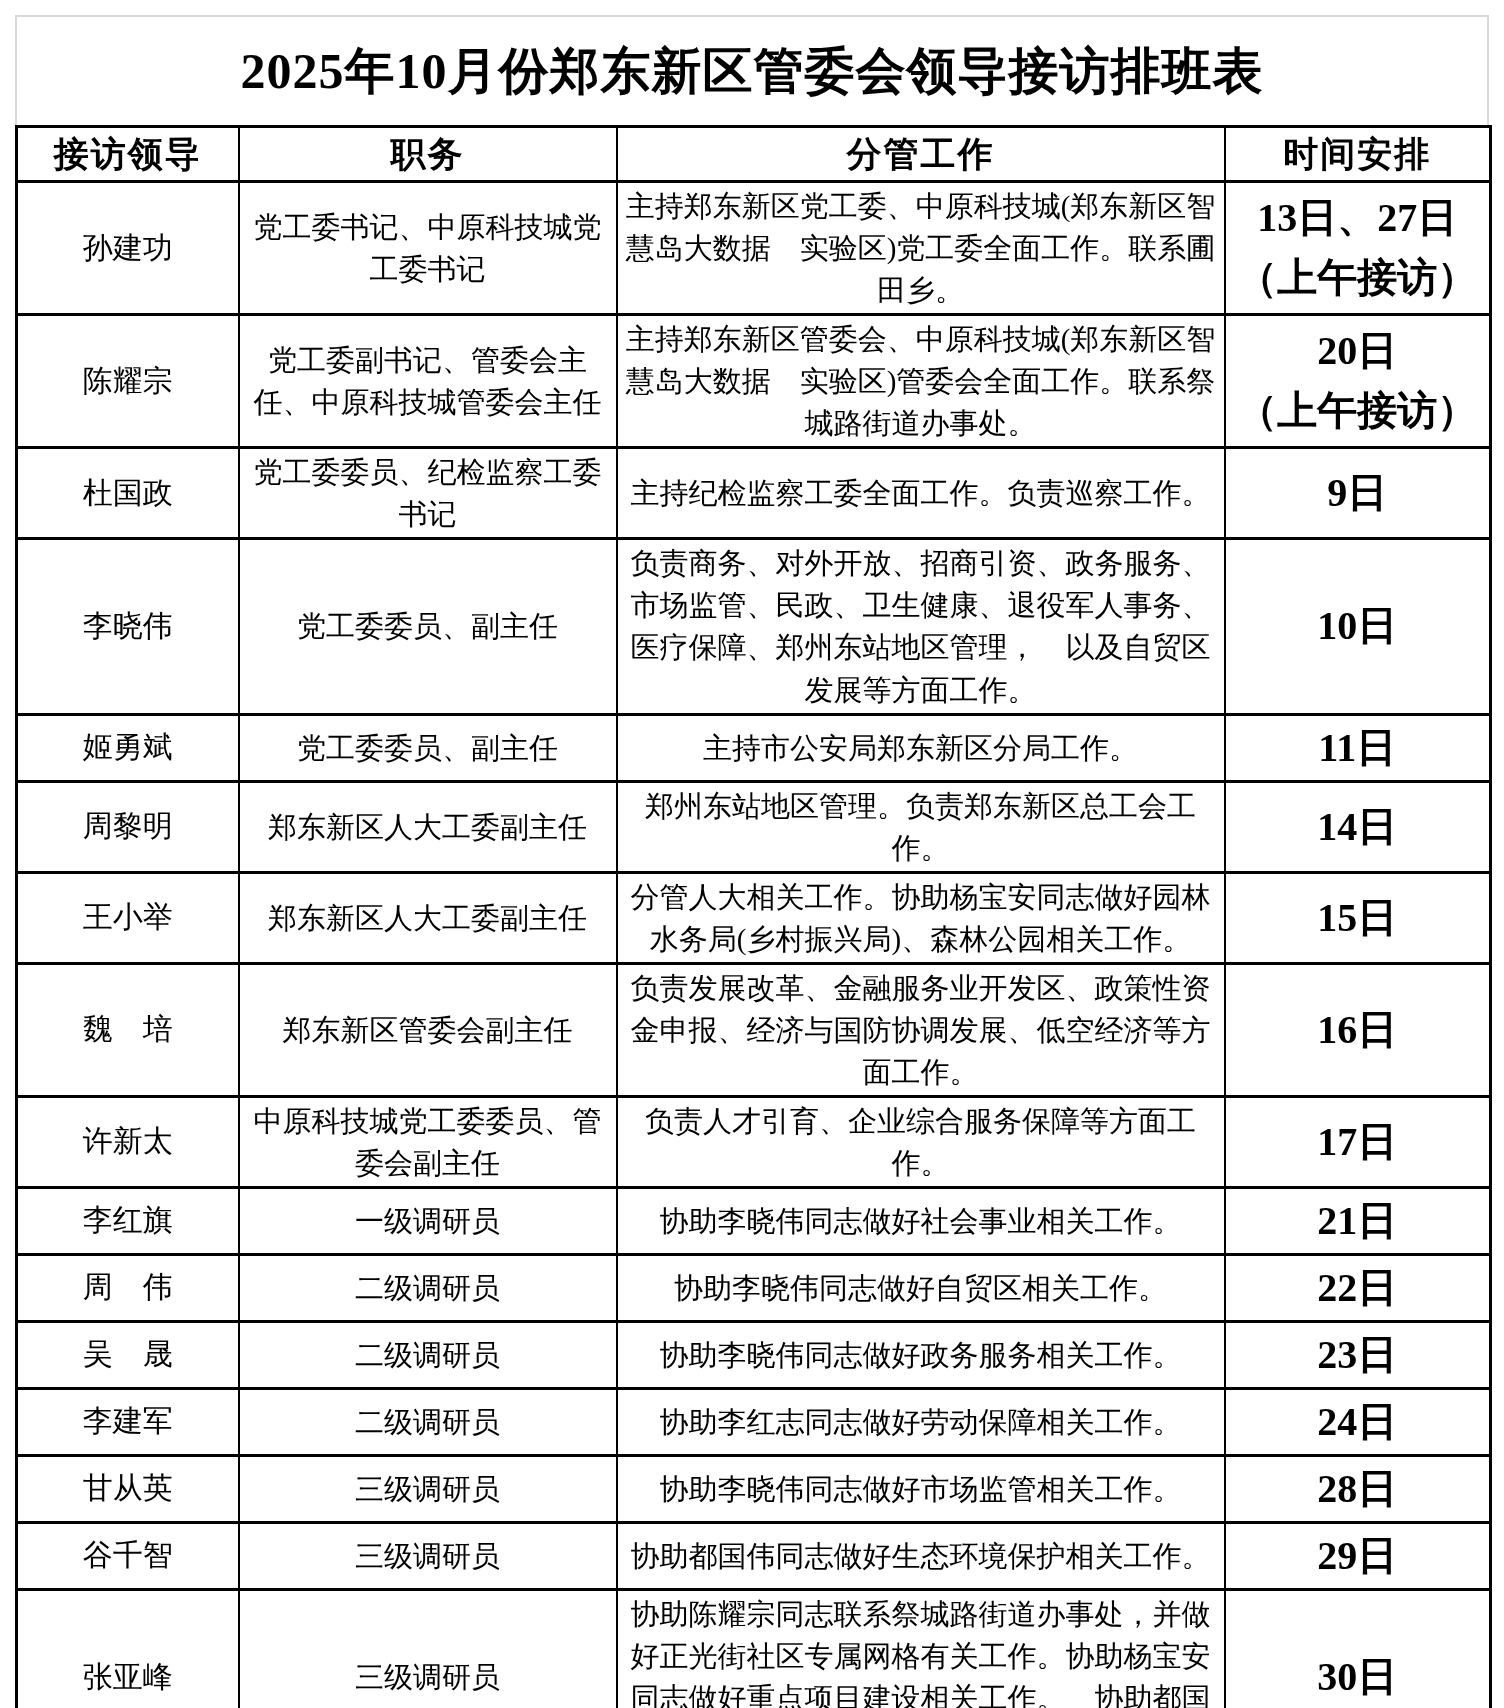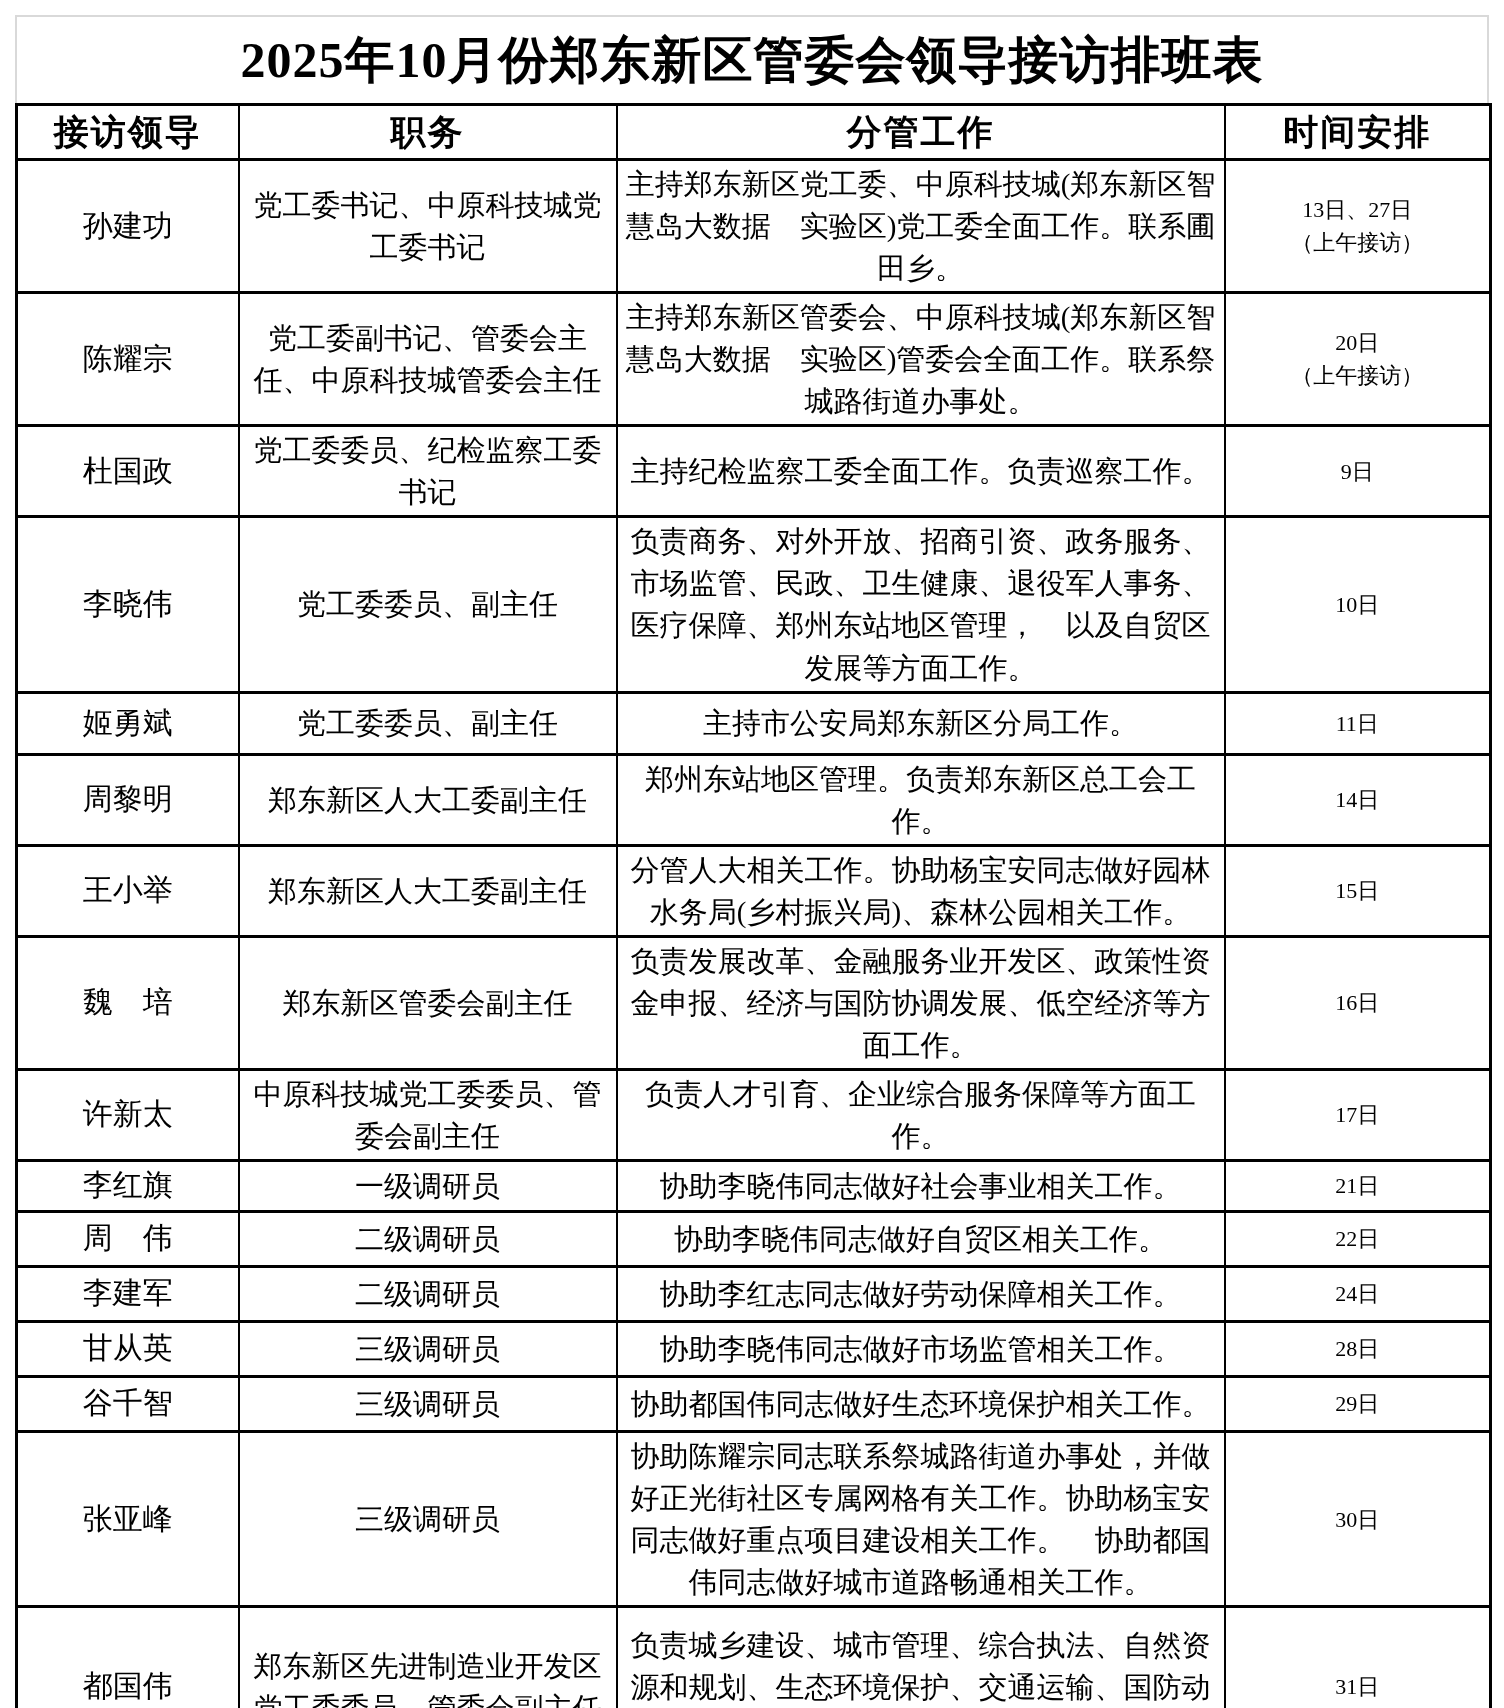--- a/index.html
+++ b/index.html
@@ -14,21 +14,21 @@
   }
   .sheet {
     position: absolute;
     left: 15px;
     top: 15px;
     width: 1474px;
   }
   .title-band {
     box-sizing: border-box;
     width: 100%;
-    height: 88px;
+    height: 110px;
     border-top: 2px solid #d9d9d9;
     border-left: 2px solid #d9d9d9;
     border-right: 2px solid #d9d9d9;
     display: flex;
     align-items: center;
     justify-content: center;
     font-size: 50px;
     font-weight: bold;
     letter-spacing: 1px;
     white-space: nowrap;
@@ -67,23 +67,24 @@
     white-space: pre-line;
   }
   td.c-duty {
     font-size: 29px;
     line-height: 1.45;
     white-space: pre-line;
     padding: 2px 12px;
     border-radius: 6px;
   }
   td.c-time {
-    font-size: 22px;
+    font-size: 40px;
     line-height: 1.5;
     white-space: pre-line;
+    font-weight: bold;
   }
   
   tbody tr:nth-child(1)  { height: 121px; }
   tbody tr:nth-child(2)  { height: 121px; }
   tbody tr:nth-child(3)  { height: 71px;  }
   tbody tr:nth-child(4)  { height: 172px; }
   tbody tr:nth-child(5)  { height: 62px;  }
   tbody tr:nth-child(6)  { height: 88px;  }
   tbody tr:nth-child(7)  { height: 87px;  }
   tbody tr:nth-child(8)  { height: 128px; }
@@ -182,20 +183,26 @@
         <td class="c-duty">协助李晓伟同志做好社会事业相关工作。</td>
         <td class="c-time">21日</td>
       </tr>
       <tr>
         <td class="c-leader">周　伟</td>
         <td class="c-pos">二级调研员</td>
         <td class="c-duty">协助李晓伟同志做好自贸区相关工作。</td>
         <td class="c-time">22日</td>
       </tr>
       <tr>
+        <td class="c-leader">吴　晟</td>
+        <td class="c-pos">二级调研员</td>
+        <td class="c-duty">协助李晓伟同志做好政务服务相关工作。</td>
+        <td class="c-time">23日</td>
+      </tr>
+      <tr>
         <td class="c-leader">李建军</td>
         <td class="c-pos">二级调研员</td>
         <td class="c-duty">协助李红志同志做好劳动保障相关工作。</td>
         <td class="c-time">24日</td>
       </tr>
       <tr>
         <td class="c-leader">甘从英</td>
         <td class="c-pos">三级调研员</td>
         <td class="c-duty">协助李晓伟同志做好市场监管相关工作。</td>
         <td class="c-time">28日</td>

